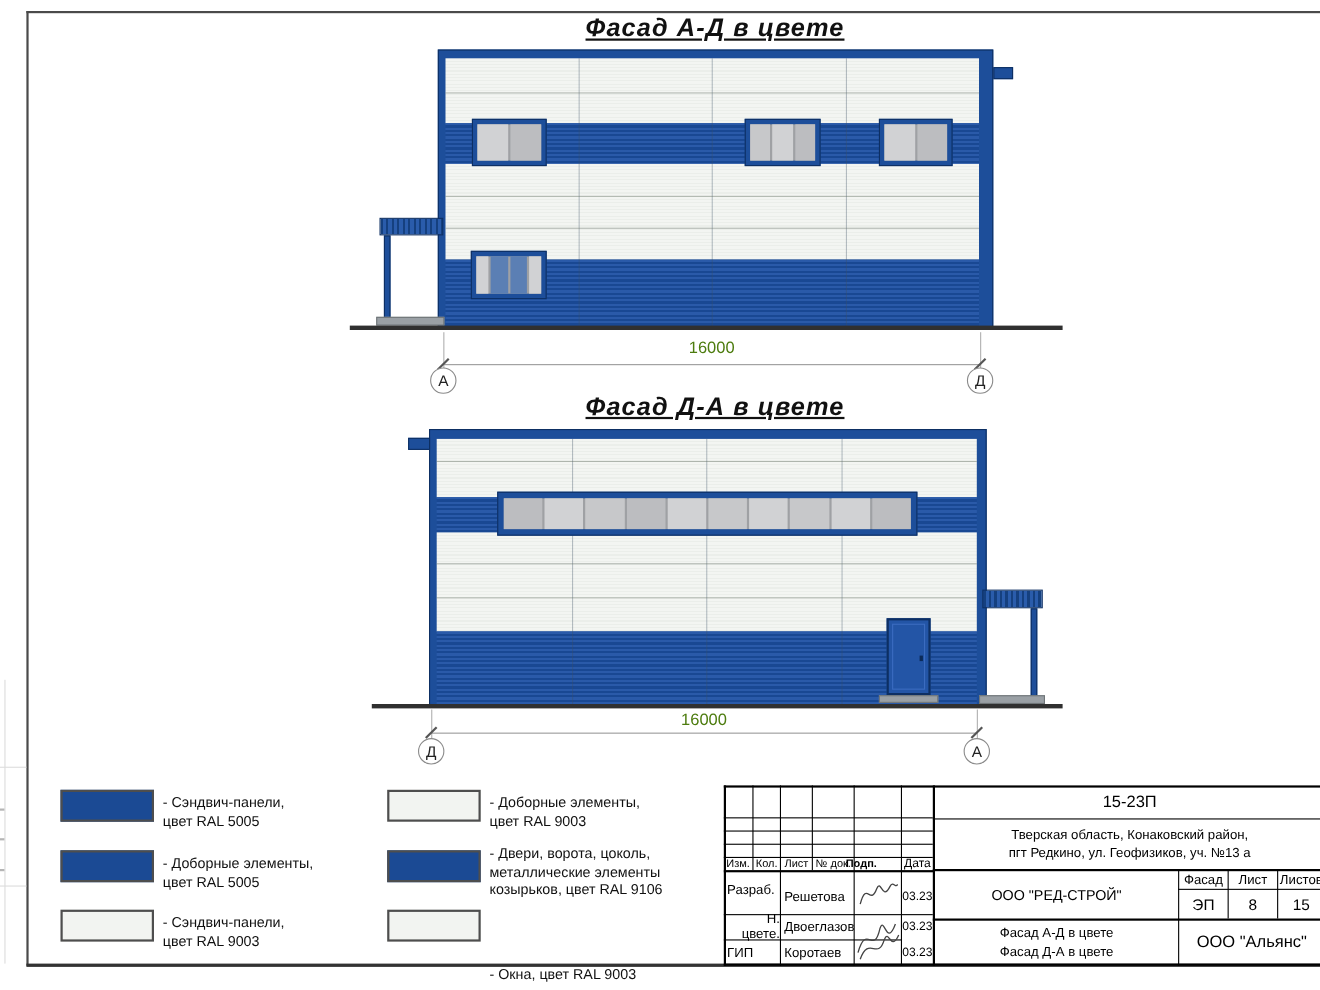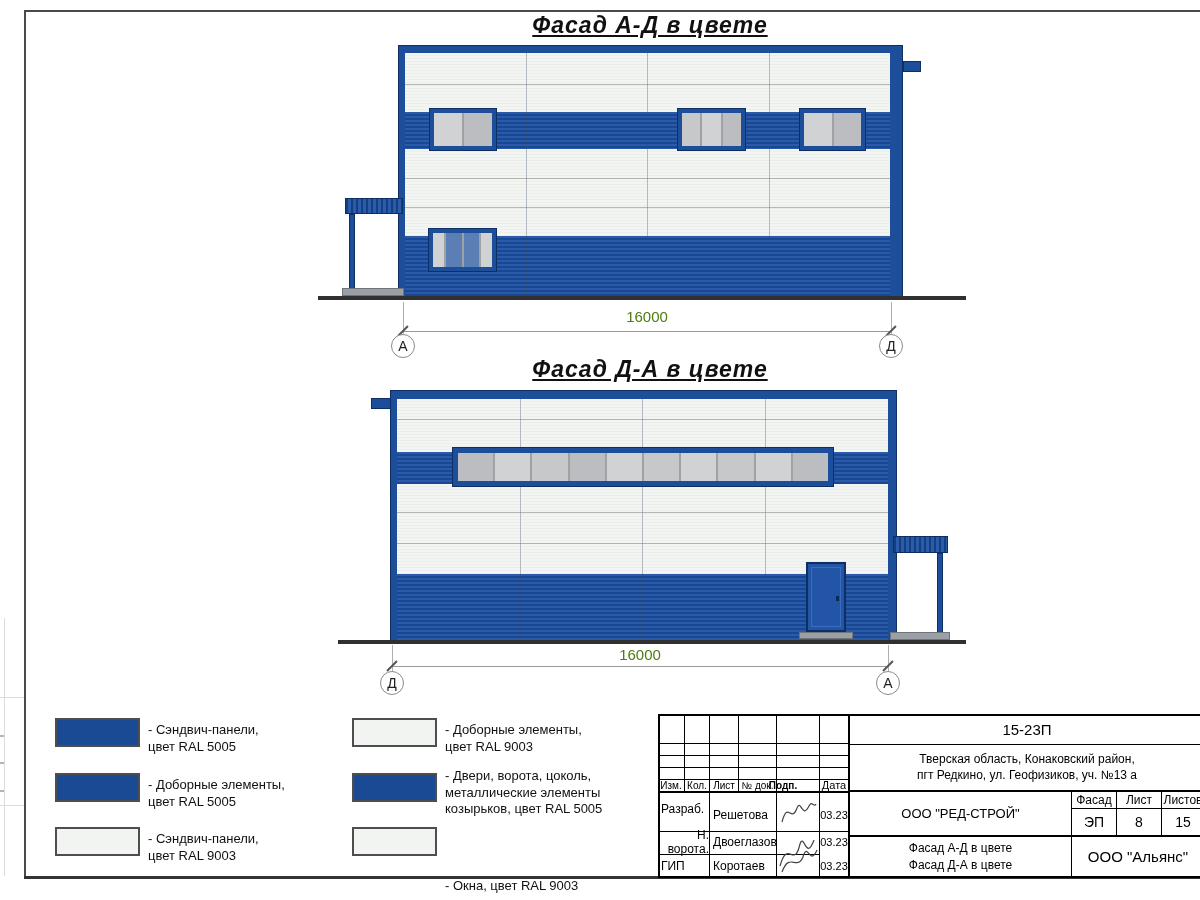--- a/index.html
+++ b/index.html
@@ -215,21 +215,21 @@
     <div class="abs legend-label preline" style="left:148px;top:831px;width:200px;">- Сэндвич-панели,
 цвет RAL 9003</div>
 
     <div class="abs swatch" style="left:352px;top:718px;" data-color="white"></div>
     <div class="abs legend-label preline" style="left:445px;top:722px;width:220px;">- Доборные элементы,
 цвет RAL 9003</div>
 
     <div class="abs swatch" style="left:352px;top:773px;" data-color="blue"></div>
     <div class="abs legend-label preline" style="left:445px;top:768px;width:230px;">- Двери, ворота, цоколь,
 металлические элементы
-козырьков, цвет RAL 5005</div>
+козырьков, цвет RAL 9106</div>
 
     <div class="abs swatch" style="left:352px;top:827px;" data-color="white"></div>
     <div class="abs legend-label preline" style="left:445px;top:836px;width:220px;margin-top:42px;">- Окна, цвет RAL 9003</div>
   </div>
 
   <div class="abs" style="left:658px;top:714px;width:546px;height:164px;">
 
     <div class="abs tb-line" style="left:0;top:0;width:546px;height:2px;"></div>
     <div class="abs tb-line" style="left:0;top:0;width:2px;height:164px;"></div>
     <div class="abs tb-line" style="left:0;top:162px;width:546px;height:2px;"></div>
@@ -260,21 +260,21 @@
     <div class="abs tb-text" style="left:27px;top:65px;width:24px;height:12px;font-size:10px;">Кол.</div>
     <div class="abs tb-text" style="left:52px;top:65px;width:28px;height:12px;font-size:10px;">Лист</div>
     <div class="abs tb-text" style="left:81px;top:65px;width:37px;height:12px;font-size:10px;">№ док.</div>
     <div class="abs tb-text" style="left:104px;top:65px;width:42px;height:12px;font-size:10px;font-weight:bold;">Подп.</div>
     <div class="abs tb-text" style="left:162px;top:64px;width:28px;height:13px;font-size:11px;">Дата</div>
 
     <div class="abs tb-text tb-left" style="left:0;top:86px;width:51px;height:18px;font-size:12px;">Разраб.</div>
     <div class="abs tb-text tb-left" style="left:52px;top:92px;width:66px;height:18px;font-size:12px;">Решетова</div>
     <div class="abs tb-text" style="left:162px;top:92px;width:28px;height:18px;font-size:11px;">03.23</div>
 
-    <div class="abs tb-text tb-left" style="left:0;top:119px;width:51px;height:18px;font-size:12px;">Н. ворота.</div>
+    <div class="abs tb-text tb-left" style="left:0;top:119px;width:51px;height:18px;font-size:12px;">Н. цвете.</div>
     <div class="abs tb-text tb-left" style="left:52px;top:119px;width:66px;height:18px;font-size:12px;">Двоеглазов</div>
     <div class="abs tb-text" style="left:162px;top:119px;width:28px;height:18px;font-size:11px;">03.23</div>
 
     <div class="abs tb-text tb-left" style="left:0;top:143px;width:51px;height:18px;font-size:12px;">ГИП</div>
     <div class="abs tb-text tb-left" style="left:52px;top:143px;width:66px;height:18px;font-size:12px;">Коротаев</div>
     <div class="abs tb-text" style="left:162px;top:143px;width:28px;height:18px;font-size:11px;">03.23</div>
 
     <svg class="abs" style="left:120px;top:80px;" width="40" height="36" viewBox="0 0 40 36">
       <path d="M4 28 C10 6, 13 30, 19 14 C23 4, 24 26, 31 12 C34 6, 36 14, 38 10" fill="none" stroke="#444" stroke-width="1.2"></path>
     </svg>

